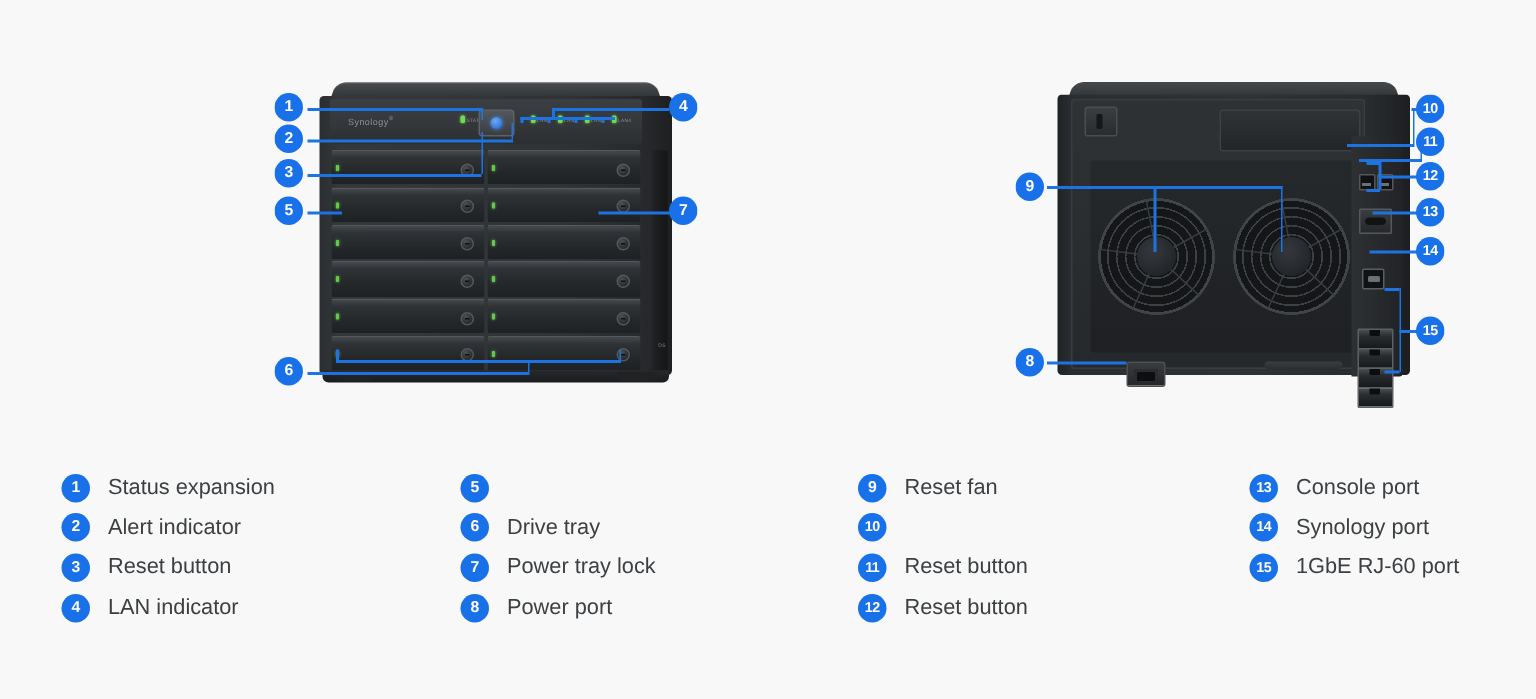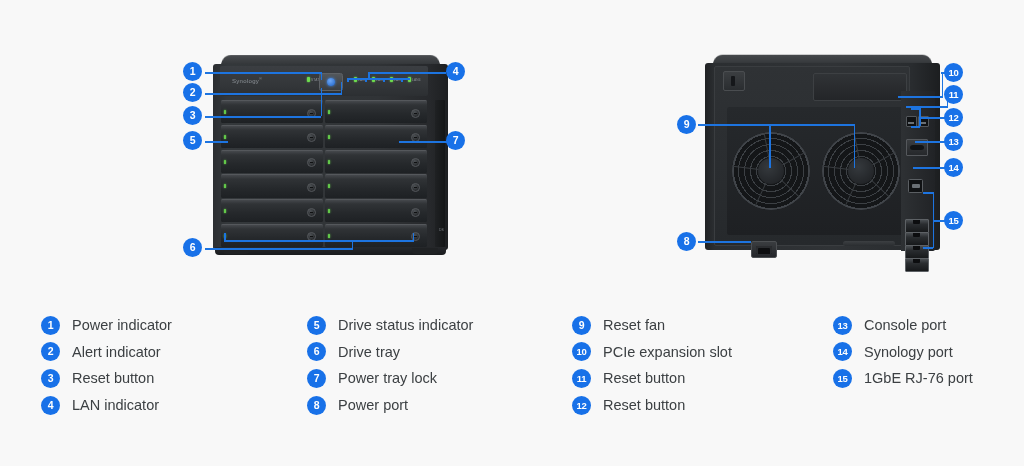--- a/index.html
+++ b/index.html
@@ -459,40 +459,39 @@
   <div class="badge small" style="left:944px;top:108px;">12</div>
   <div class="badge small" style="left:944px;top:132px;">13</div>
   <div class="badge small" style="left:944px;top:158px;">14</div>
   <div class="badge small" style="left:944px;top:211px;">15</div>
 
   <div class="legend">
 
     <div class="legcol" style="left:41px;">
       <div class="legrow">
         <span class="lbadge">1</span>
-        <span class="ltext">Power indicator</span>
+        <span class="ltext">Status expansion</span>
       </div>
       <div class="legrow">
         <span class="lbadge">2</span>
         <span class="ltext">Alert indicator</span>
       </div>
       <div class="legrow">
         <span class="lbadge">3</span>
         <span class="ltext">Reset button</span>
       </div>
       <div class="legrow">
         <span class="lbadge">4</span>
         <span class="ltext">LAN indicator</span>
       </div>
     </div>
 
     <div class="legcol" style="left:307px;">
       <div class="legrow">
         <span class="lbadge">5</span>
-        <span class="ltext">Drive status indicator</span>
       </div>
       <div class="legrow">
         <span class="lbadge">6</span>
         <span class="ltext">Drive tray</span>
       </div>
       <div class="legrow">
         <span class="lbadge">7</span>
         <span class="ltext">Power tray lock</span>
       </div>
       <div class="legrow">
@@ -501,21 +500,20 @@
       </div>
     </div>
 
     <div class="legcol" style="left:572px;">
       <div class="legrow">
         <span class="lbadge">9</span>
         <span class="ltext">Reset fan</span>
       </div>
       <div class="legrow">
         <span class="lbadge small">10</span>
-        <span class="ltext">PCIe expansion slot</span>
       </div>
       <div class="legrow">
         <span class="lbadge small">11</span>
         <span class="ltext">Reset button</span>
       </div>
       <div class="legrow">
         <span class="lbadge small">12</span>
         <span class="ltext">Reset button</span>
       </div>
     </div>
@@ -524,19 +522,19 @@
       <div class="legrow">
         <span class="lbadge small">13</span>
         <span class="ltext">Console port</span>
       </div>
       <div class="legrow">
         <span class="lbadge small">14</span>
         <span class="ltext">Synology port</span>
       </div>
       <div class="legrow">
         <span class="lbadge small">15</span>
-        <span class="ltext">1GbE RJ-76 port</span>
+        <span class="ltext">1GbE RJ-60 port</span>
       </div>
     </div>
 
   </div>
 
 </div>
 
 </body></html>

